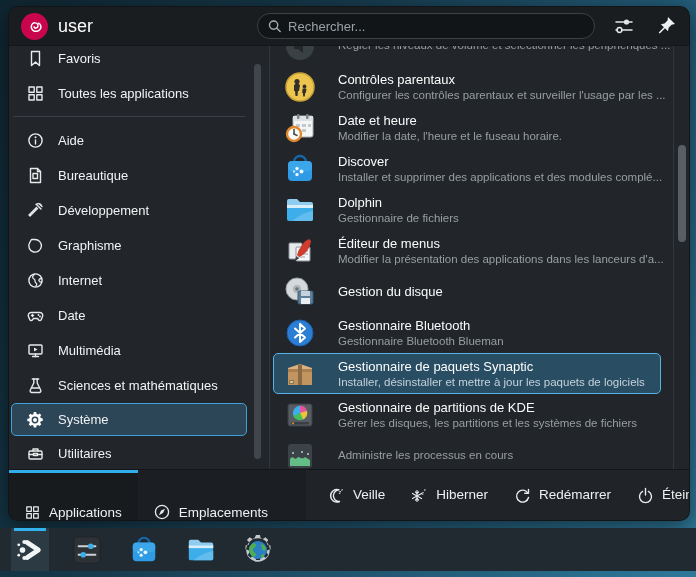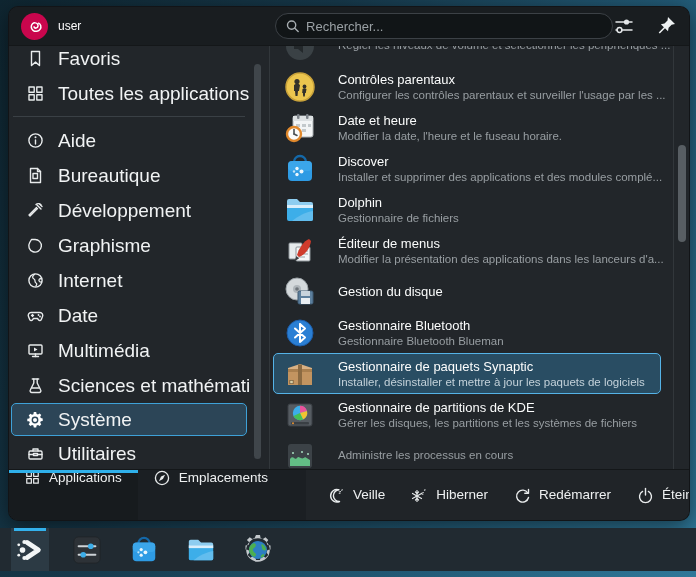--- a/index.html
+++ b/index.html
@@ -15,42 +15,42 @@
   .window {
     position:absolute; left:8px; top:6px; width:682px; height:515px;
     background:#22262a; border-radius:10px; overflow:hidden;
     box-shadow:0 6px 22px rgba(0,0,0,.5); border:1px solid rgba(0,0,0,.45);
     display:flex; flex-direction:column;
   }
 
   
   .header { flex:0 0 38px; background:#191d20; display:flex; align-items:center; padding:0 12px; position:relative; }
   .avatar { width:27px; height:27px; border-radius:50%; background:#c9064d; display:flex; align-items:center; justify-content:center; flex:0 0 27px; }
-  .username { color:#fcfcfc; font-size:12px; margin-left:10px; }
+  .username { color:#fcfcfc; font-size:18px; margin-left:10px; }
   .search {
-    position:absolute; left:266px; top:6px; width:338px; height:26px;
+    position:absolute; left:248px; top:6px; width:338px; height:26px;
     background:#111517; border:1px solid #3c4146; border-radius:13px;
     display:flex; align-items:center; padding:0 10px; gap:7px;
   }
   .search input {
     background:transparent; border:none; outline:none; color:#cfd4d7;
     font-size:13px; width:100%; font-family:"Liberation Sans",sans-serif;
   }
   .search input::placeholder { color:#9aa0a4; opacity:1; }
   .hdr-icons { position:absolute; right:10px; top:0; height:38px; display:flex; align-items:center; gap:16px; }
   .hdr-btn { width:26px; height:26px; display:flex; align-items:center; justify-content:center; cursor:pointer; }
 
   
   .body { flex:1; position:relative; background:#22262a; border-top:1px solid #141719; border-bottom:1px solid #141719; overflow:hidden; }
 
   .sidebar { position:absolute; left:0; top:0; bottom:0; width:240px; overflow:hidden; padding-top:0; }
   .side-item { height:35px; display:flex; align-items:center; gap:14px; padding:0 10px 0 14px; margin:0 2px; border-radius:5px; border:1px solid transparent; cursor:pointer; }
   .side-item:first-child { margin-top:-5px; }
   .side-item .glyph { width:18px; height:18px; display:flex; align-items:center; justify-content:center; flex:0 0 18px; }
-  .side-item .lbl { color:#f1f3f4; font-size:19px; white-space:nowrap; }
+  .side-item .lbl { color:#f1f3f4; font-size:13px; white-space:nowrap; }
   .side-item.selected { background:#2c4557; border-color:#3ea1d8; height:33px; }
   .side-sep { height:1px; background:#3a4045; margin:5px 4px 6px 4px; }
 
   .side-scroll-thumb { position:absolute; left:245px; top:18px; bottom:10px; width:7px; border-radius:4px; background:#40464b; cursor:pointer; }
   .vsep { position:absolute; left:260px; top:0; bottom:0; width:1px; background:#32373b; }
 
   .applist { position:absolute; left:262px; right:10px; top:0; bottom:0; overflow:hidden; }
   .app-row { height:41px; display:flex; align-items:center; gap:22px; padding:0 8px 0 10px; margin:0 18px 0 2px; border:1px solid transparent; border-radius:5px; cursor:pointer; }
   .app-row.partial { margin-top:-21px; }
   .app-row .aicon { width:32px; height:32px; flex:0 0 32px; position:relative; }
@@ -59,21 +59,21 @@
   .app-row .d { color:#989ea2; font-size:11.5px; line-height:15px; white-space:nowrap; }
   .app-row.selected { background:#294d63; border-color:#55b3e7; }
   .app-row.selected .d { color:#c4d2da; }
 
   .list-track { position:absolute; left:664px; top:0; bottom:0; width:1px; background:#32373b; }
   .list-thumb { position:absolute; right:3px; top:99px; height:97px; width:8px; border-radius:4px; background:#585e63; cursor:pointer; }
 
   
   .footer { flex:0 0 50px; background:#202428; display:flex; align-items:stretch; position:relative; }
   .tabbar { width:297px; background:#1b1f23; display:flex; align-items:stretch; flex:0 0 297px; }
-  .ftab { position:relative; display:flex; align-items:flex-start; gap:9px; padding:0 16px; color:#eef0f1; font-size:13.5px; cursor:pointer; }
+  .ftab { position:relative; display:flex; align-items:flex-end; gap:9px; padding:0 16px; color:#eef0f1; font-size:13.5px; cursor:pointer; }
   .ftab.active { background:#171b1e; }
   .ftab.active::before { content:''; position:absolute; left:0; right:0; top:0; height:3px; background:#2fb0ea; }
   .factions { display:flex; align-items:center; gap:26px; padding-left:22px; flex:1; }
   .fbtn { display:flex; align-items:flex-start; gap:8px; color:#eef0f1; font-size:13.5px; cursor:pointer; }
 
   
   .panel { position:absolute; left:0; right:0; top:528px; height:43px; background:#212a31; display:flex; align-items:center; padding-left:11px; gap:19px; }
   .task { width:38px; height:43px; display:flex; align-items:center; justify-content:center; position:relative; cursor:pointer; }
   .task.active { background:#2c3a44; }
   .task.active::before { content:''; position:absolute; top:0; left:3px; right:3px; height:3px; background:#33b1ec; }

